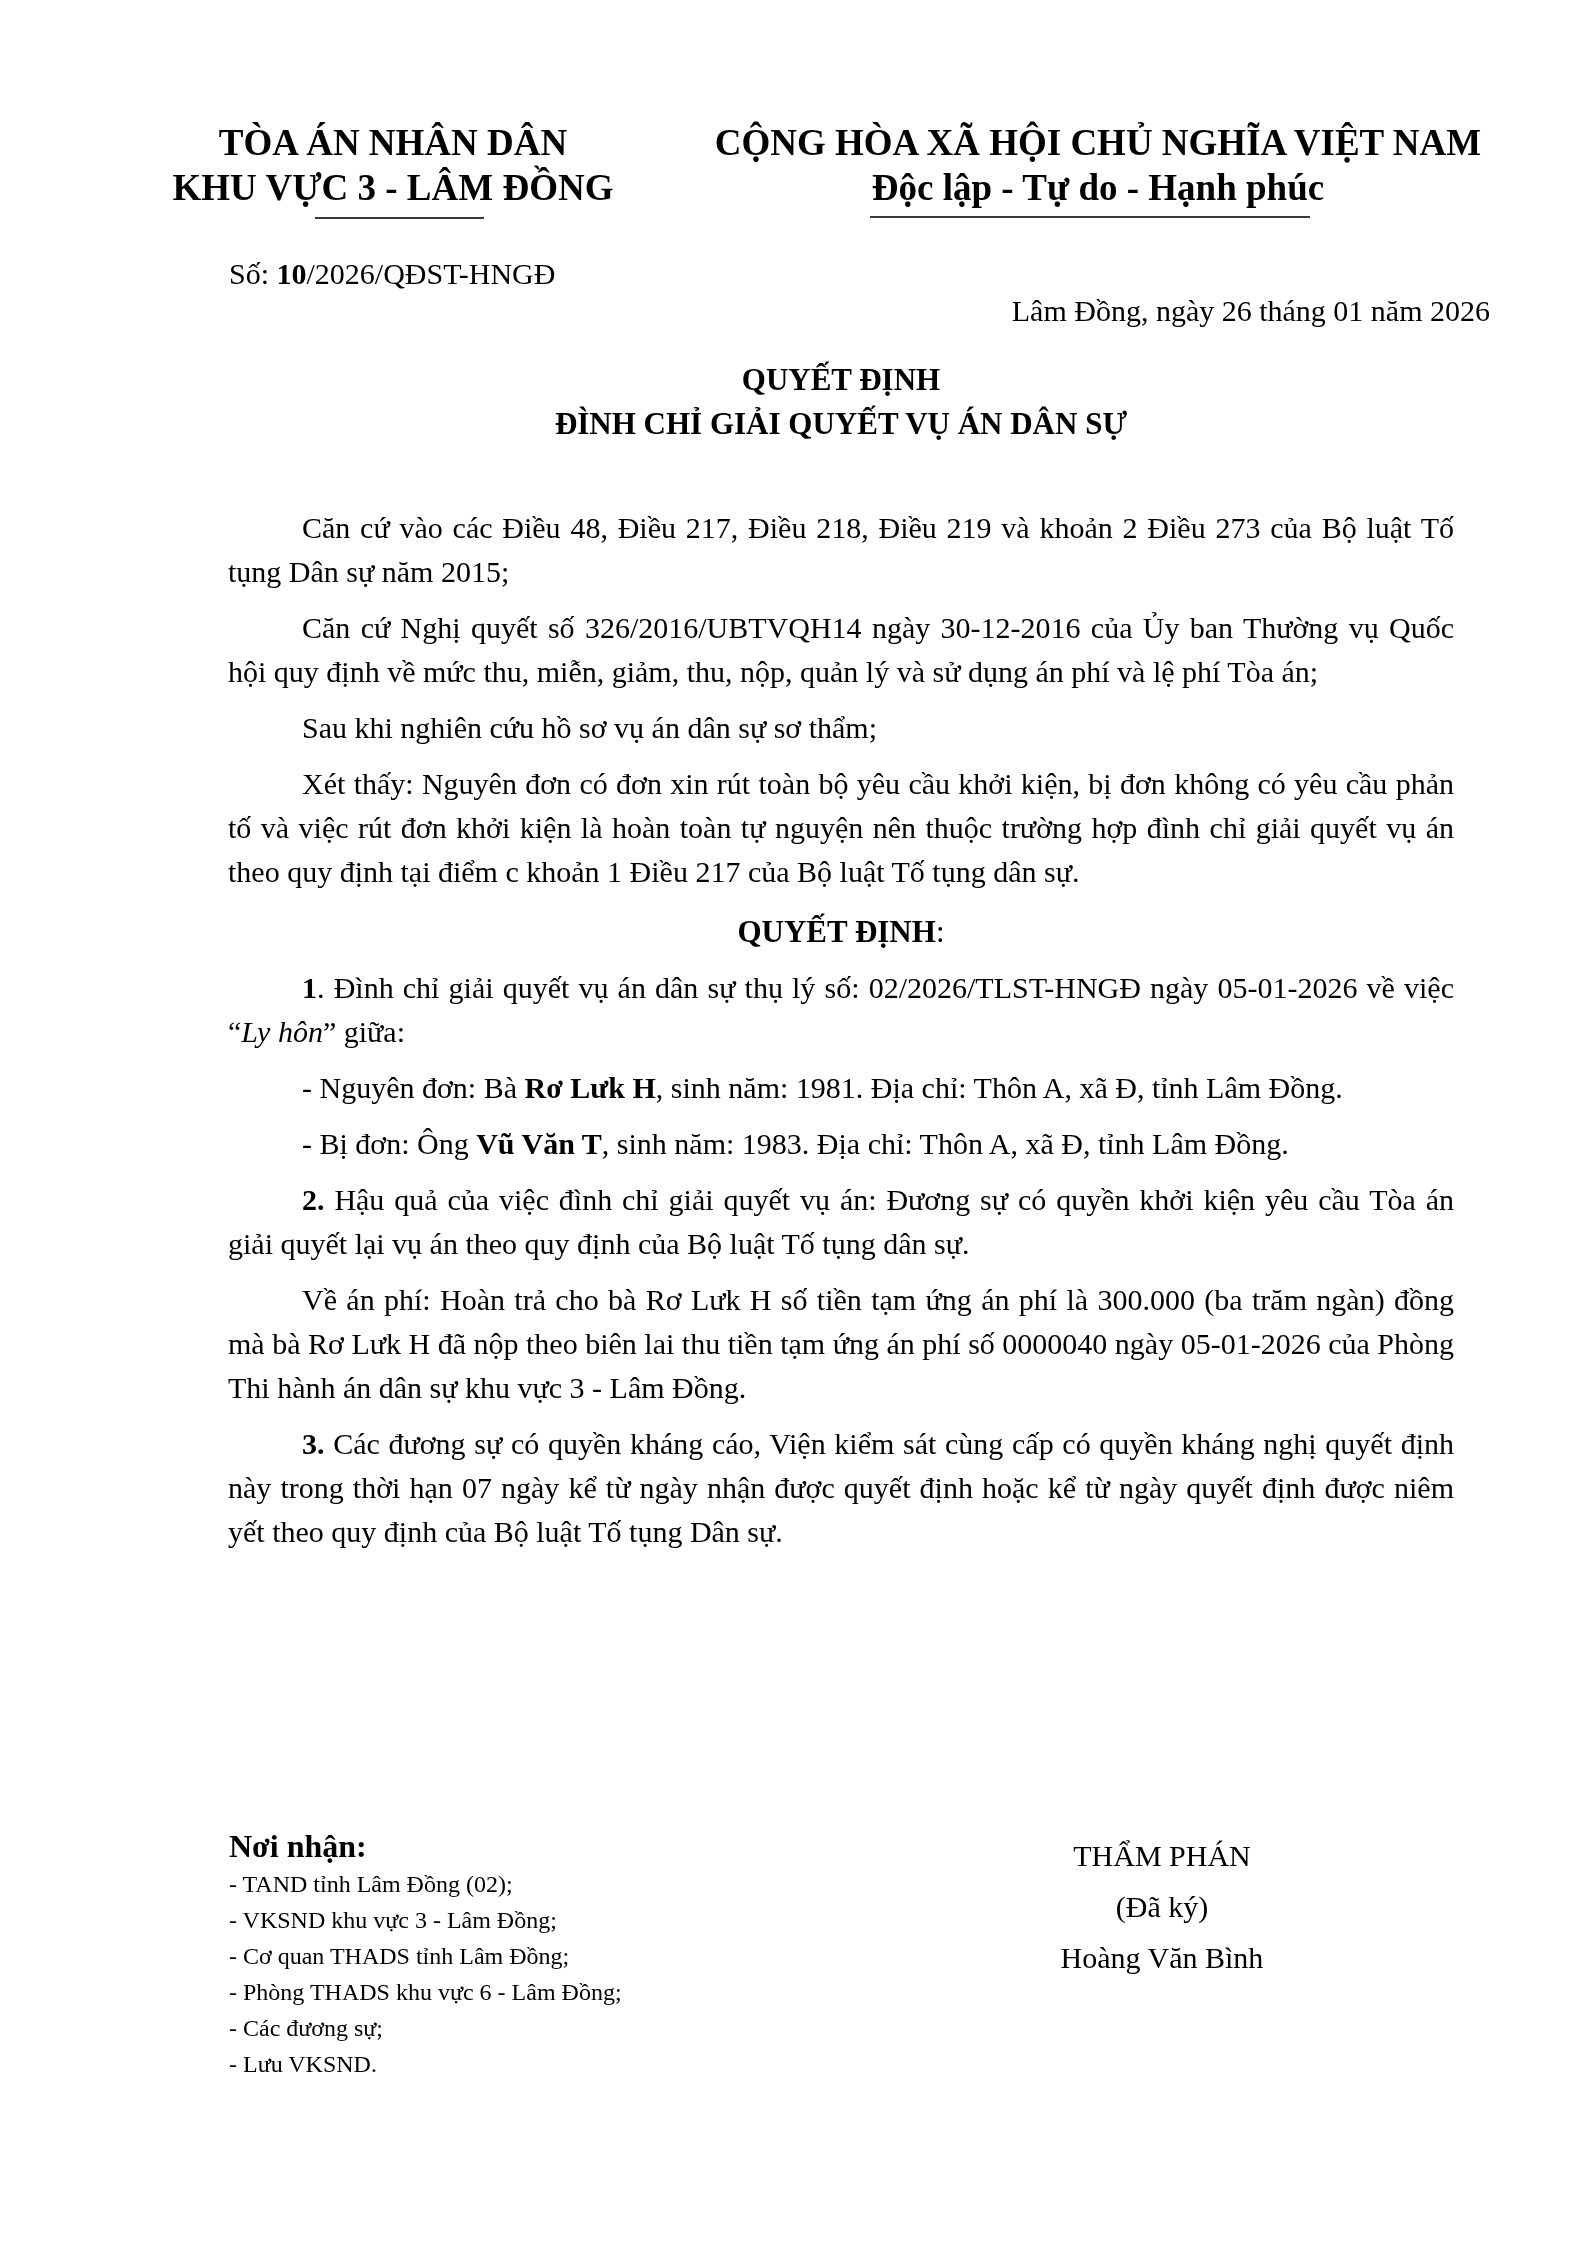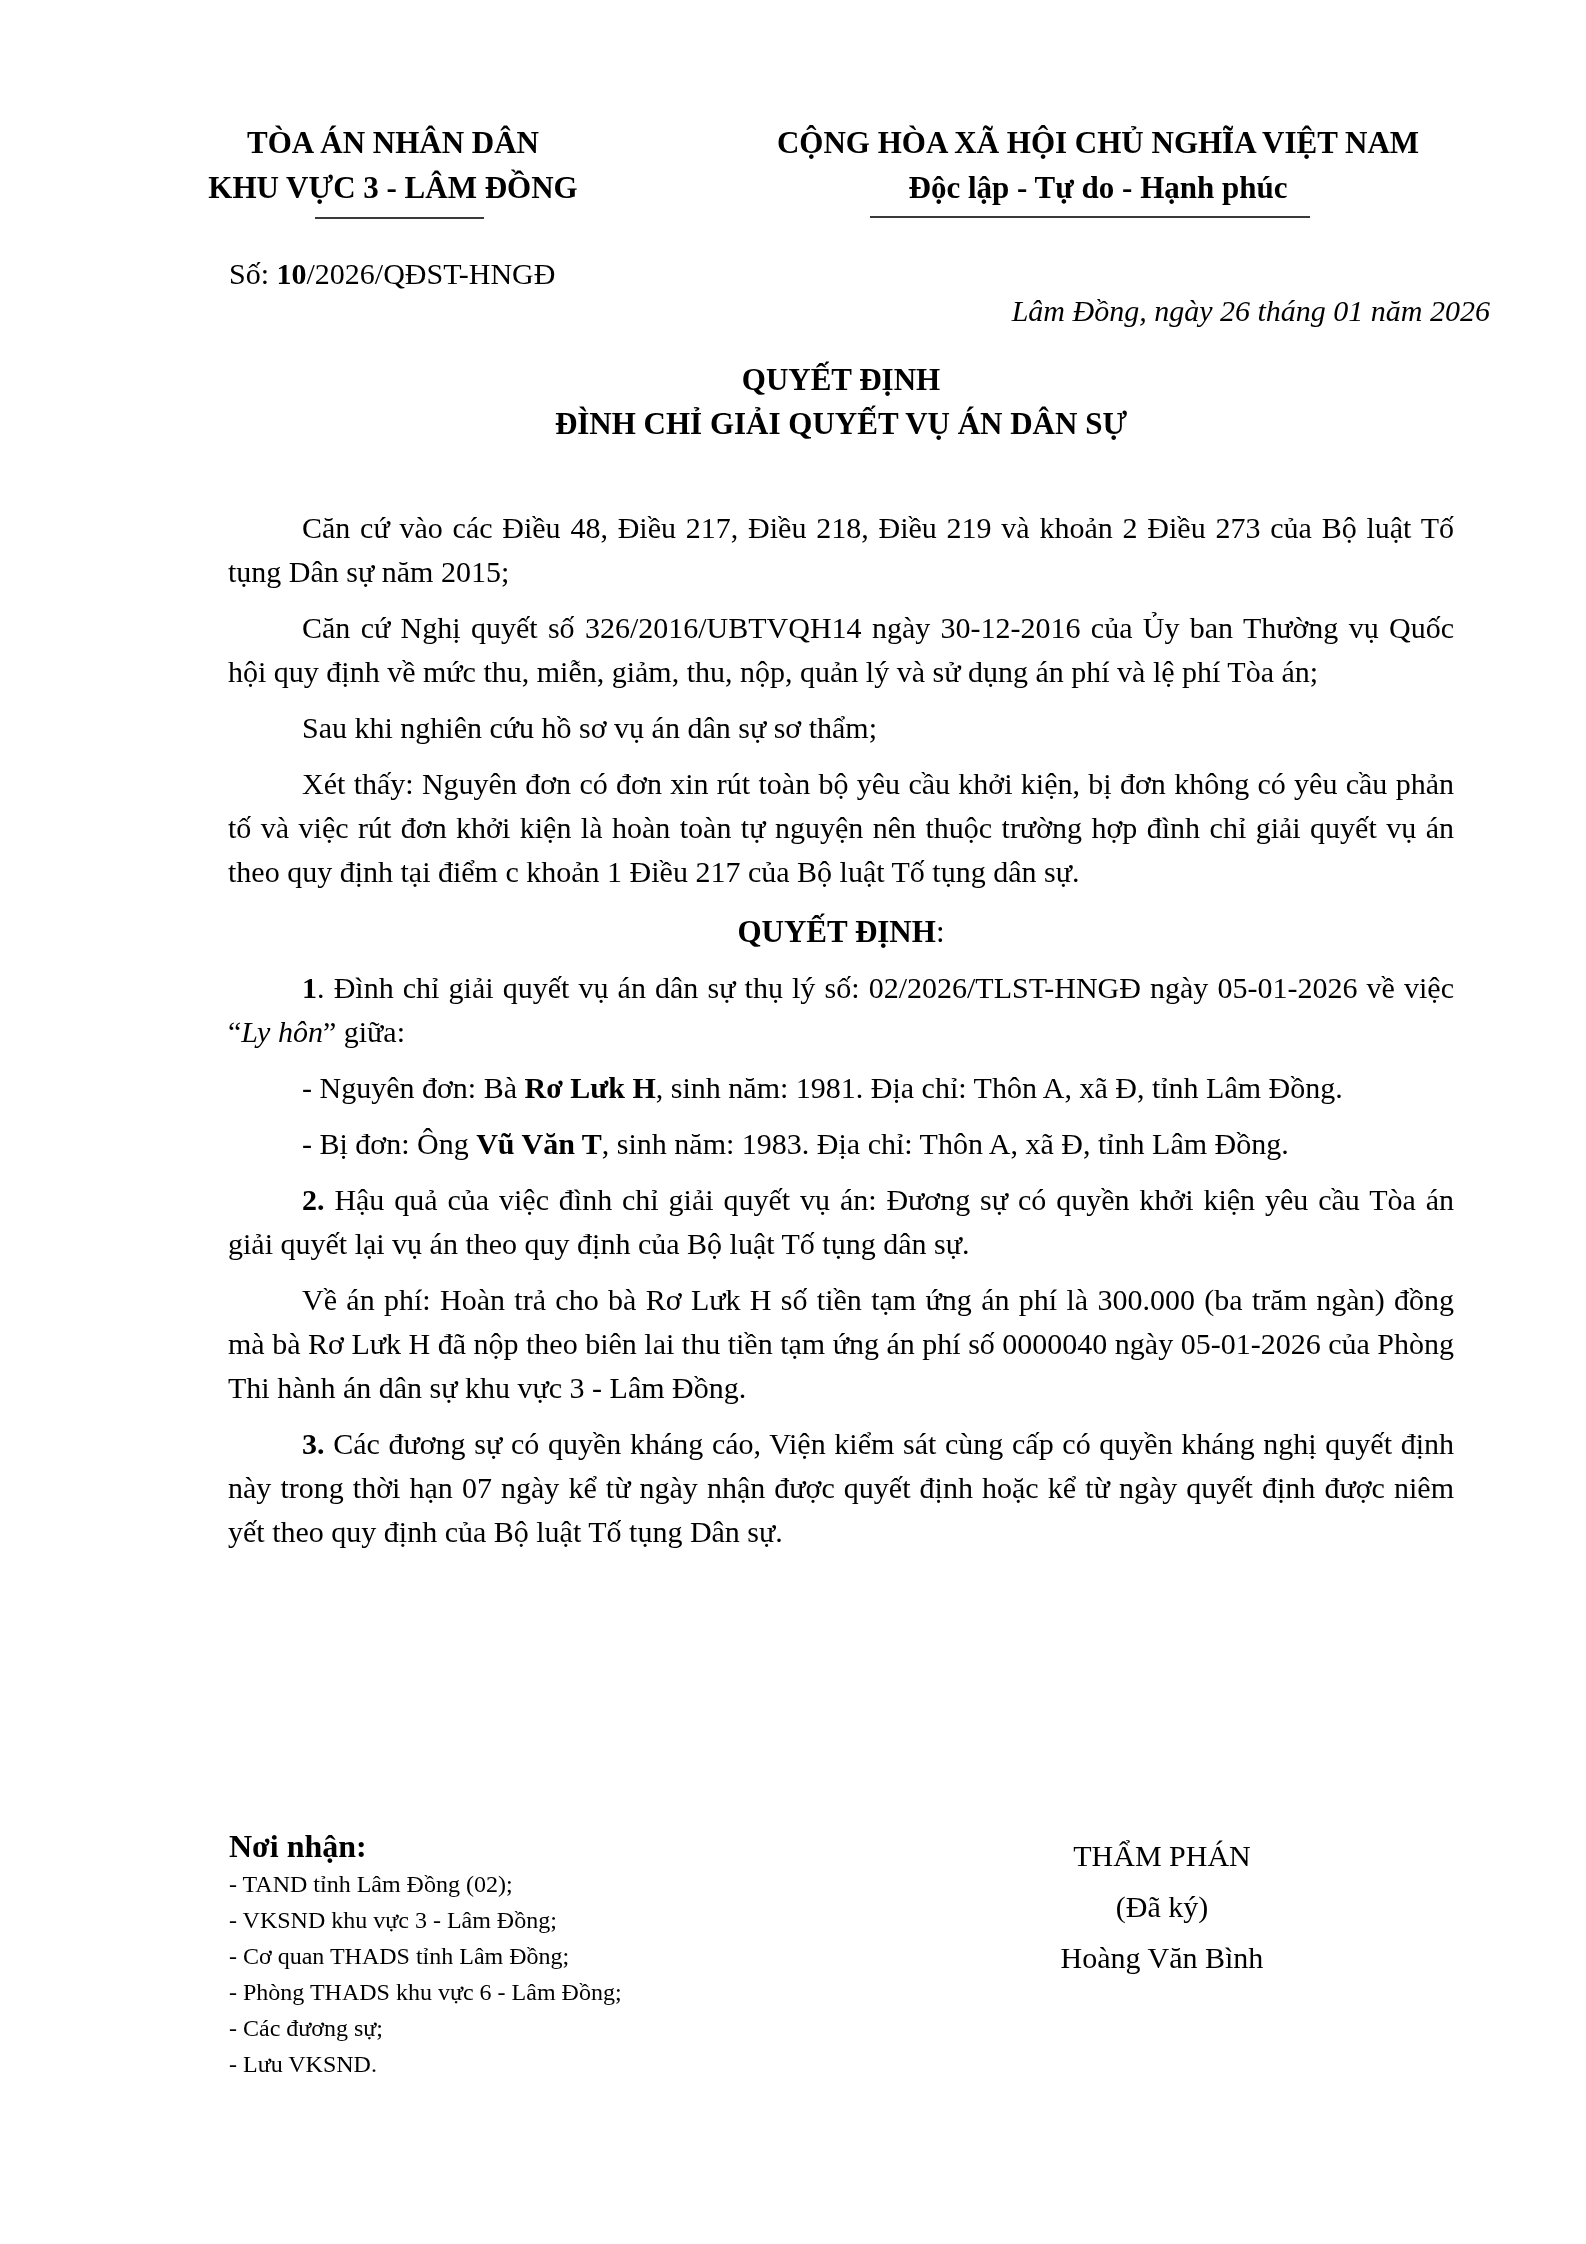--- a/index.html
+++ b/index.html
@@ -1,27 +1,27 @@
 <!DOCTYPE html>
 <html><head>
 <meta charset="utf-8">
 <style>
   html, body { margin: 0; padding: 0; background: #ffffff; }
   body { width: 1586px; height: 2244px; position: relative; overflow: hidden;
          font-family: "Liberation Serif", "DejaVu Serif", serif; color: #000; }
   .abs { position: absolute; }
-  .hdr { font-weight: bold; font-size: 31px; line-height: 45px; text-align: center; white-space: nowrap; }
+  .hdr { font-weight: bold; font-size: 37px; line-height: 45px; text-align: center; white-space: nowrap; }
   .hdr-left { left: 150px; width: 486px; top: 120px; }
   .hdr-right { left: 680px; width: 836px; top: 120px; }
   .rule { position: absolute; height: 0; border-top: 2px solid #3a3a3a; }
   .rule-left { left: 315px; width: 169px; top: 217px; }
   .rule-right { left: 870px; width: 440px; top: 216px; }
   .docno { left: 229px; top: 256px; font-size: 30px; line-height: 36px; white-space: nowrap; }
   .docno b { font-weight: bold; }
-  .date { right: 96px; top: 293px; font-size: 30px; line-height: 36px; font-style: italic; white-space: nowrap; text-align: right; }
+  .date { right: 96px; top: 293px; font-size: 30px; line-height: 36px; white-space: nowrap; text-align: right; }
   .title { left: 228px; width: 1226px; top: 358px; text-align: center; font-weight: bold;
            font-size: 31px; line-height: 44px; }
   .body { left: 228px; width: 1226px; top: 506px; font-size: 30px; line-height: 44px; }
   .body p { margin: 0 0 12px 0; text-align: justify; text-indent: 74px; }
   .body p.center { text-align: center; text-indent: 0; font-weight: bold; font-size: 31px; margin-top: 16px; margin-bottom: 12px; }
   .body p.center .colon { font-weight: normal; }
   .recv { left: 229px; top: 1826px; font-size: 24px; line-height: 36px; }
   .recv .lbl { font-weight: bold; font-size: 32px; line-height: 40px; }
   .recv ul { list-style: none; margin: 0; padding: 0; }
   .recv li { margin: 0; white-space: nowrap; }

